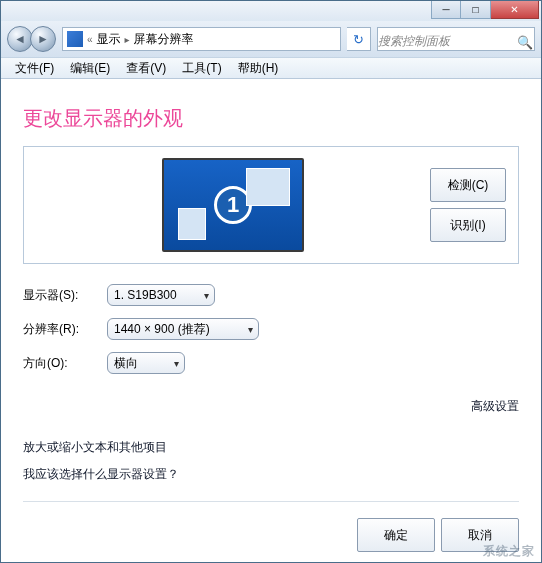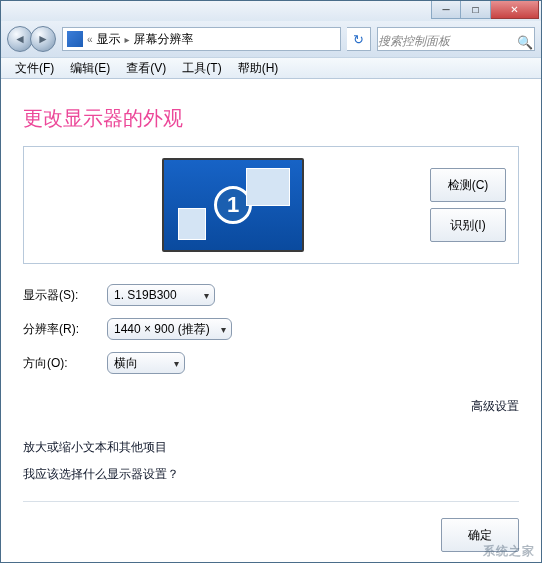--- a/index.html
+++ b/index.html
@@ -40,21 +40,21 @@
     .side-btns { display: flex; flex-direction: column; gap: 6px; }
     
     .std-btn { min-width: 76px; height: 34px; border: 1px solid #8a9bb0; background: linear-gradient(to bottom, #fdfdfe, #e7edf4); font-size: 12px; padding: 0 4px; cursor: pointer; border-radius: 2px; }
     
     .form-rows { margin-top: 20px; }
     .form-row { display: flex; align-items: center; margin-bottom: 12px; font-size: 12px; }
     .form-label { width: 84px; }
     .dropdown { height: 22px; border: 1px solid #8a9bb0; background: linear-gradient(to bottom, #fdfdfe, #e7edf4); font-size: 12px; padding: 0 18px 0 6px; position: relative; display: inline-flex; align-items: center; cursor: pointer; border-radius: 6px; }
     .dropdown::after { content: "▾"; position: absolute; right: 5px; font-size: 10px; color: #333; }
     .dd1 { width: 108px; }
-    .dd2 { width: 125px; }
+    .dd2 { width: 152px; }
     .dd3 { width: 78px; }
     
     .adv-link { text-align: right; margin-top: 22px; }
     .link { color: #0f172a; font-size: 12px; cursor: pointer; }
     .link-block { margin-top: 24px; }
     .link-block .link { display: block; margin-bottom: 10px; }
     
     .footer-btns { position: absolute; bottom: 10px; right: 22px; display: flex; gap: 6px; }
     .footer-btns .std-btn { min-width: 78px; }
     
@@ -147,18 +147,19 @@
 
     <div class="link-block">
       <span class="link">放大或缩小文本和其他项目</span>
       <span class="link">我应该选择什么显示器设置？</span>
     </div>
 
     <hr class="hr">
 
     <div class="footer-btns">
       <button class="std-btn">确定</button>
+      <button class="std-btn">取消</button>
     </div>
 
     <div class="watermark">系统之家</div>
   </div>
 
 </div>
 
 </body></html>

